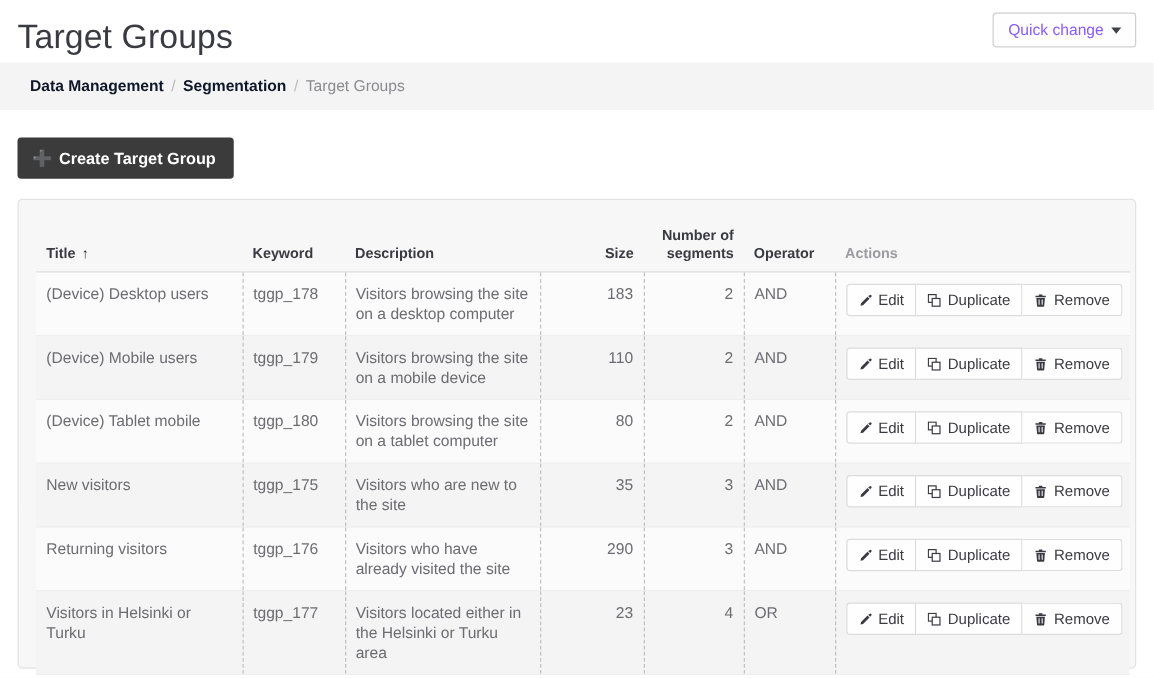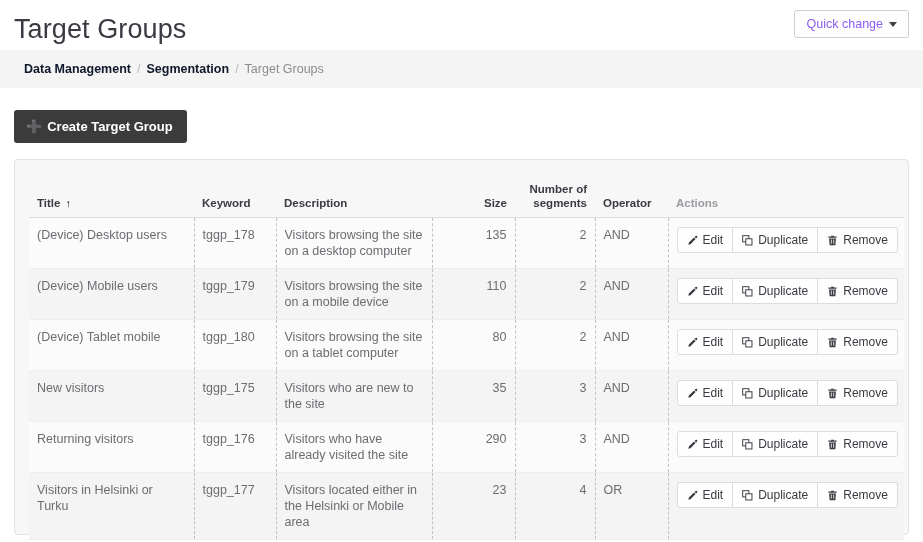--- a/index.html
+++ b/index.html
@@ -199,21 +199,21 @@
           <th class="num"><span>Number of</span><br><span>segments</span></th>
           <th>Operator</th>
           <th class="actions-h">Actions</th>
         </tr>
       </thead>
       <tbody id="tg-body">
           <tr class="odd">
             <td>(Device) Desktop users</td>
             <td>tggp_178</td>
             <td>Visitors browsing the site on a desktop computer</td>
-            <td class="num">135</td>
+            <td class="num">183</td>
             <td class="num">2</td>
             <td>AND</td>
             <td class="last"><span class="btn-group">
                 <button class="btn-act">
                   <span>
                     <svg width="11" height="11" viewBox="0 0 16 16">
                       <path fill="#3a3a42" d="M12.6 1.6a1.4 1.4 0 0 1 2 2L13.3 5 11 2.7l1.6-1.1zM10.2 3.5 12.5 5.8 5 13.3l-3 .7.7-3 7.5-7.5z"></path>
                     </svg>
                   </span>
                   <span>Edit</span>
@@ -373,21 +373,21 @@
                       <path fill="#3a3a42" d="M6 1h4v1.3h4V4H2V2.3h4V1zM3 5h10l-.8 9.2a1 1 0 0 1-1 .8H4.8a1 1 0 0 1-1-.8L3 5zm2.6 1.6v6.2h1.2V6.6H5.6zm3.6 0v6.2h1.2V6.6H9.2z"></path>
                     </svg>
                   </span>
                   <span>Remove</span>
                 </button>
               </span></td>
           </tr>
           <tr class="even">
             <td>Visitors in Helsinki or Turku</td>
             <td>tggp_177</td>
-            <td>Visitors located either in the Helsinki or Mobile area</td>
+            <td>Visitors located either in the Helsinki or Turku area</td>
             <td class="num">23</td>
             <td class="num">4</td>
             <td>OR</td>
             <td class="last"><span class="btn-group">
                 <button class="btn-act">
                   <span>
                     <svg width="11" height="11" viewBox="0 0 16 16">
                       <path fill="#3a3a42" d="M12.6 1.6a1.4 1.4 0 0 1 2 2L13.3 5 11 2.7l1.6-1.1zM10.2 3.5 12.5 5.8 5 13.3l-3 .7.7-3 7.5-7.5z"></path>
                     </svg>
                   </span>

